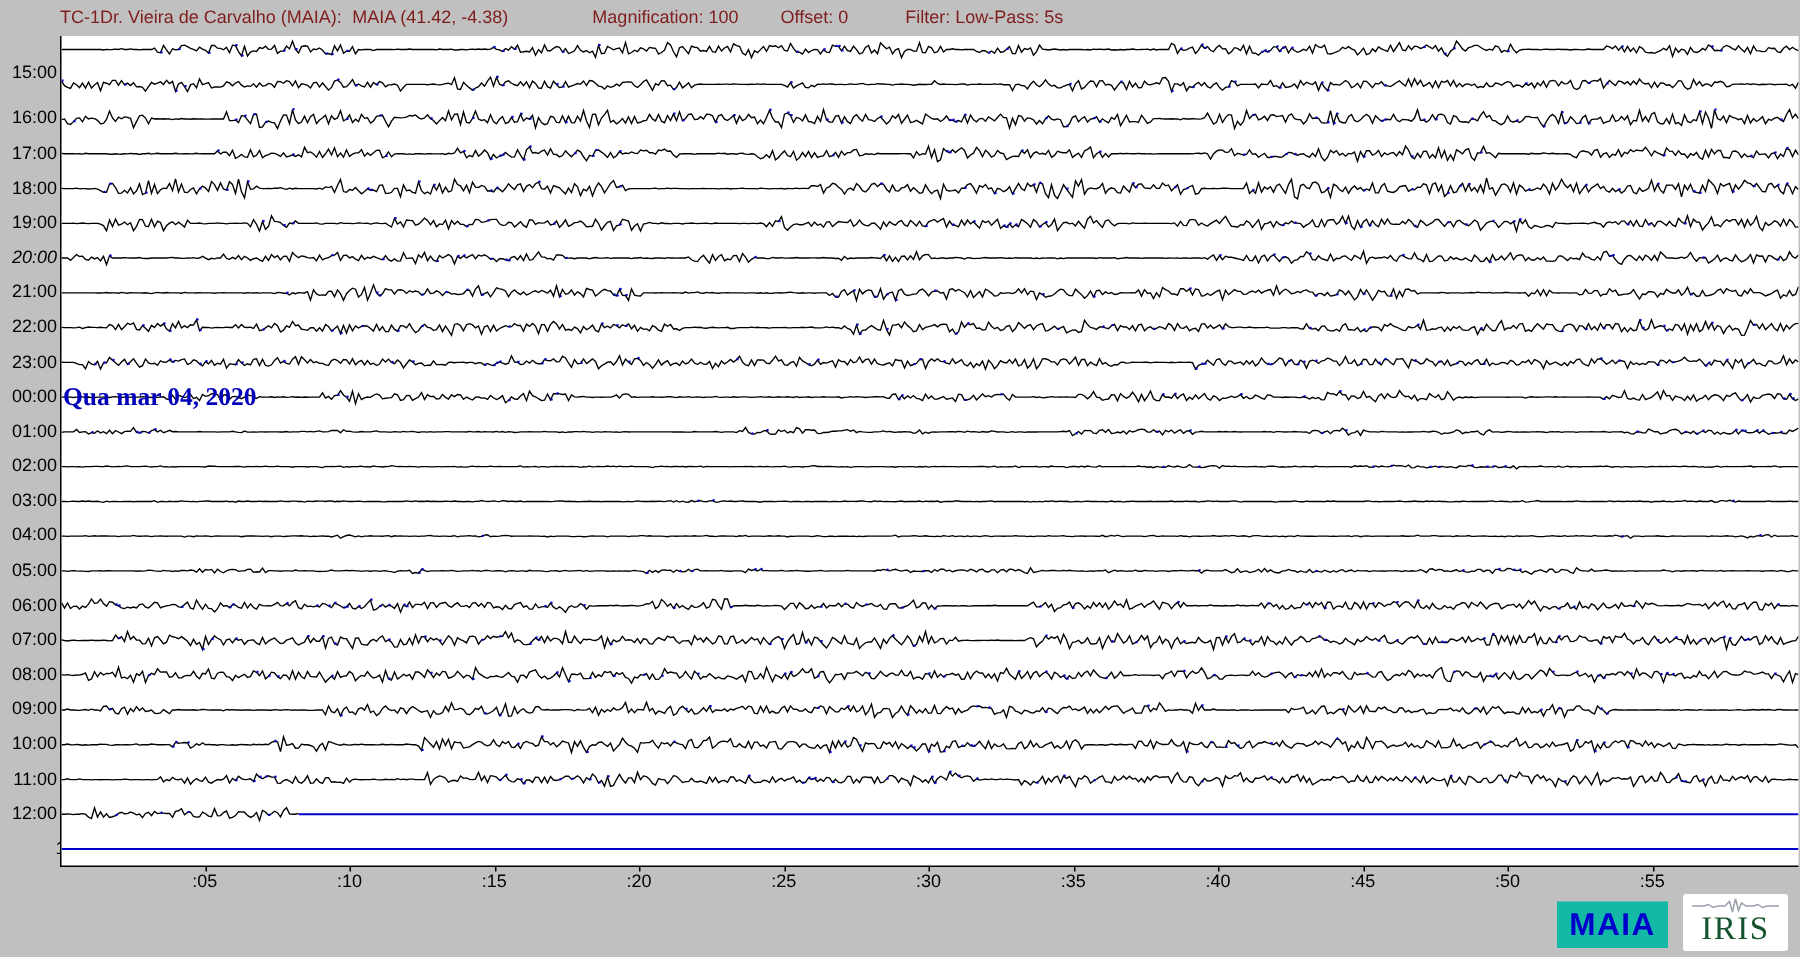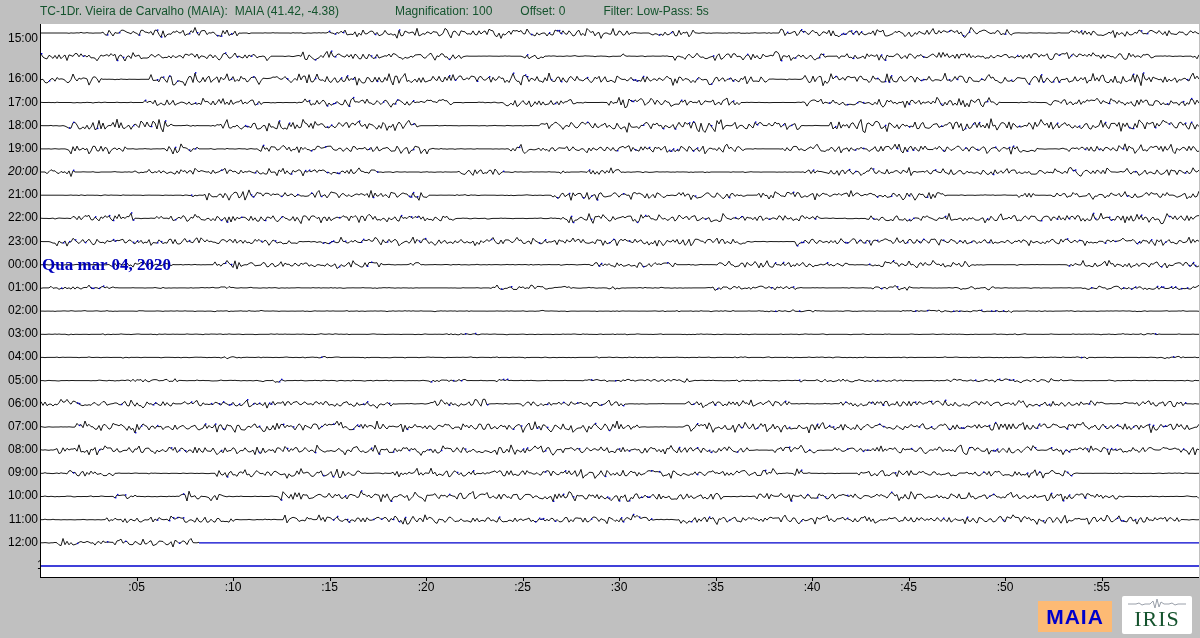--- a/index.html
+++ b/index.html
@@ -5,21 +5,21 @@
   html,body{margin:0;padding:0;}
   body{
     width:1200px;height:638px;position:relative;overflow:hidden;
     background:#c0c0c0;
     font-family:"Liberation Sans", sans-serif;
     -webkit-font-smoothing:none;
   }
   .header-bar{
     position:absolute;left:40px;top:3px;height:16px;
     display:flex;align-items:center;white-space:nowrap;
-    font-size:12px;color:#14532d;
+    font-size:12px;color:#7f1d1d;
   }
   .hdr-station{margin-right:7px;}
   .hdr-coords{margin-right:56px;}
   .hdr-mag{margin-right:28px;}
   .hdr-offset{margin-right:38px;}
   .plot-area{
     position:absolute;left:40px;top:24px;width:1158px;height:553px;
     background:#ffffff;
     border-left:1px solid #000;
     border-bottom:1px solid #000;
@@ -37,21 +37,21 @@
     font-weight:bold;font-size:17px;color:#0000bb;
     white-space:nowrap;z-index:3;
   }
   .x-tick{position:absolute;width:1px;height:3px;background:#000;top:578px;}
   .x-tick-label{
     position:absolute;top:580px;width:40px;margin-left:-20px;text-align:center;
     font-size:12px;color:#000;
   }
   .maia-badge{
     position:absolute;left:1038px;top:601px;width:74px;height:31px;
-    background:#fdba74;display:flex;align-items:center;justify-content:center;
+    background:#14b8a6;display:flex;align-items:center;justify-content:center;
     font-size:21px;font-weight:bold;color:#0000cc;letter-spacing:1px;
   }
   .iris-logo{
     position:absolute;left:1122px;top:596px;width:70px;height:38px;
     background:#ffffff;border-radius:2px;
     display:flex;flex-direction:column;align-items:center;justify-content:flex-start;
   }
   .iris-squiggle{margin-top:3px;}
   .iris-text{
     font-family:"Liberation Serif", serif;
@@ -65,21 +65,21 @@
 <div class="header-bar">
   <span class="hdr-station">TC-1Dr. Vieira de Carvalho (MAIA):</span>
   <span class="hdr-coords">MAIA (41.42, -4.38)</span>
   <span class="hdr-mag">Magnification: 100</span>
   <span class="hdr-offset">Offset: 0</span>
   <span class="hdr-filter">Filter: Low-Pass: 5s</span>
 </div>
 
 <div id="row-labels">
     <div class="time-label" style="top: 31px; padding-left: 37px;">14:00</div>
-    <div class="time-label" style="top: 32px;">15:00</div>
+    <div class="time-label" style="top: 42px;">15:00</div>
     <div class="time-label" style="top: 72.348px;">16:00</div>
     <div class="time-label" style="top: 95.522px;">17:00</div>
     <div class="time-label" style="top: 118.696px;">18:00</div>
     <div class="time-label" style="top: 141.87px;">19:00</div>
     <div class="time-label" style="top: 165.044px; font-style: italic;">20:00</div>
     <div class="time-label" style="top: 188.218px;">21:00</div>
     <div class="time-label" style="top: 211.392px;">22:00</div>
     <div class="time-label" style="top: 234.566px;">23:00</div>
     <div class="time-label" style="top: 257.74px;">00:00</div>
     <div class="time-label" style="top: 280.914px;">01:00</div>

